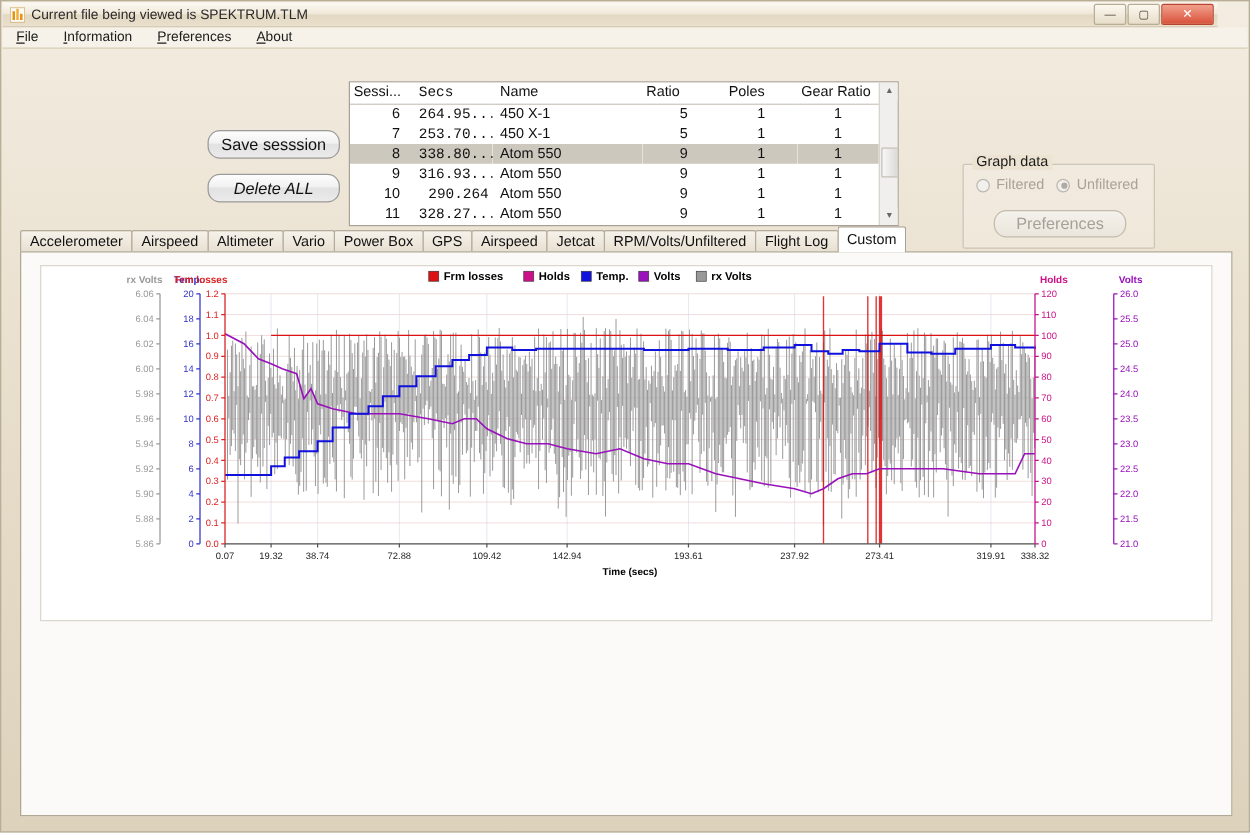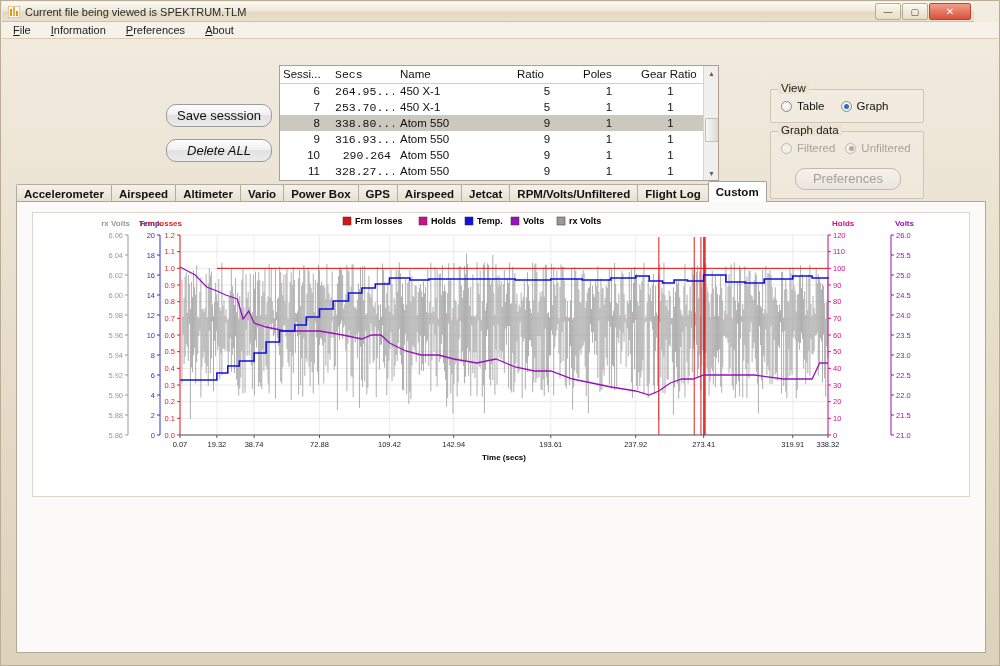--- a/index.html
+++ b/index.html
@@ -119,21 +119,21 @@
   #prefs-btn{position:absolute;left:24px;top:36px;width:106px;height:22px;}
   
   .tabstrip{
     position:absolute;left:15px;top:181px;width:970px;height:20px;
     display:flex;align-items:flex-end;
   }
   .tab{
     height:18px;line-height:18px;padding:0 7px;font-size:11.5px;color:#111;
     border:1px solid #b3ab9c;border-bottom:none;border-radius:2px 2px 0 0;
     background:linear-gradient(180deg,#f6f2ea,#e7dfd0);
-    margin-right:-1px;box-sizing:border-box;cursor:default;white-space:nowrap;font-weight:bold;
+    margin-right:-1px;box-sizing:border-box;cursor:default;white-space:nowrap;
   }
   .tab.active{
     background:#fff;height:21px;line-height:21px;border-color:#a9a094;
     position:relative;z-index:3;
   }
   
   .panel{
     position:absolute;left:15px;top:200px;width:970px;height:452px;
     background:#fbfaf8;border:1px solid #b0a795;box-sizing:border-box;
   }
@@ -249,33 +249,20 @@
         <div class="vs-arrow">
             <i>▲</i>
           </div>
         <div class="vs-thumb"></div>
         <div class="vs-arrow vs-bot">
             <i>▼</i>
           </div>
       </div>
     </div>
 
-    <div class="group" id="view-group">
-      <div class="g-title">View</div>
-      <div class="radio-row">
-        <div class="radio">
-          <span class="dot"></span>
-          <span>Table</span>
-        </div>
-        <div class="radio on">
-          <span class="dot"></span>
-          <span>Graph</span>
-        </div>
-      </div>
-    </div>
 
     <div class="group" id="graphdata-group">
       <div class="g-title">Graph data</div>
       <div class="radio-row" style="gap:10px;">
         <div class="radio dis">
           <span class="dot"></span>
           <span>Filtered</span>
         </div>
         <div class="radio dis on">
           <span class="dot"></span>

